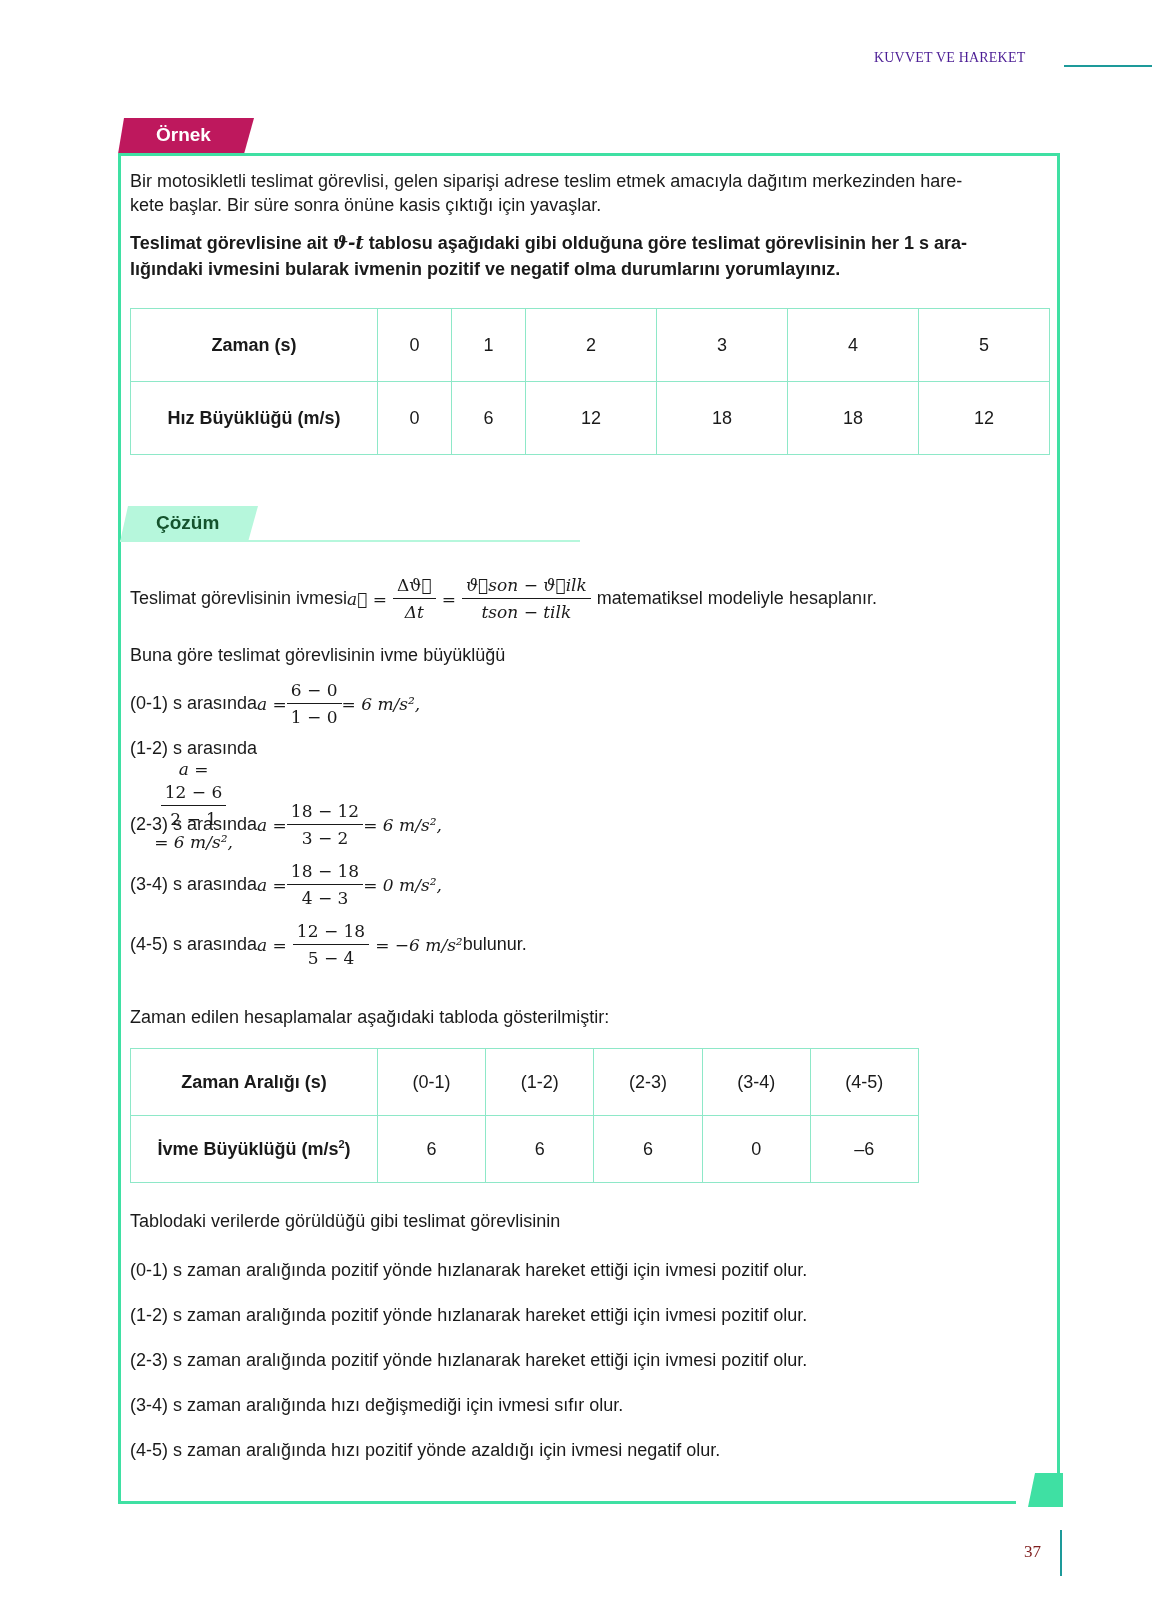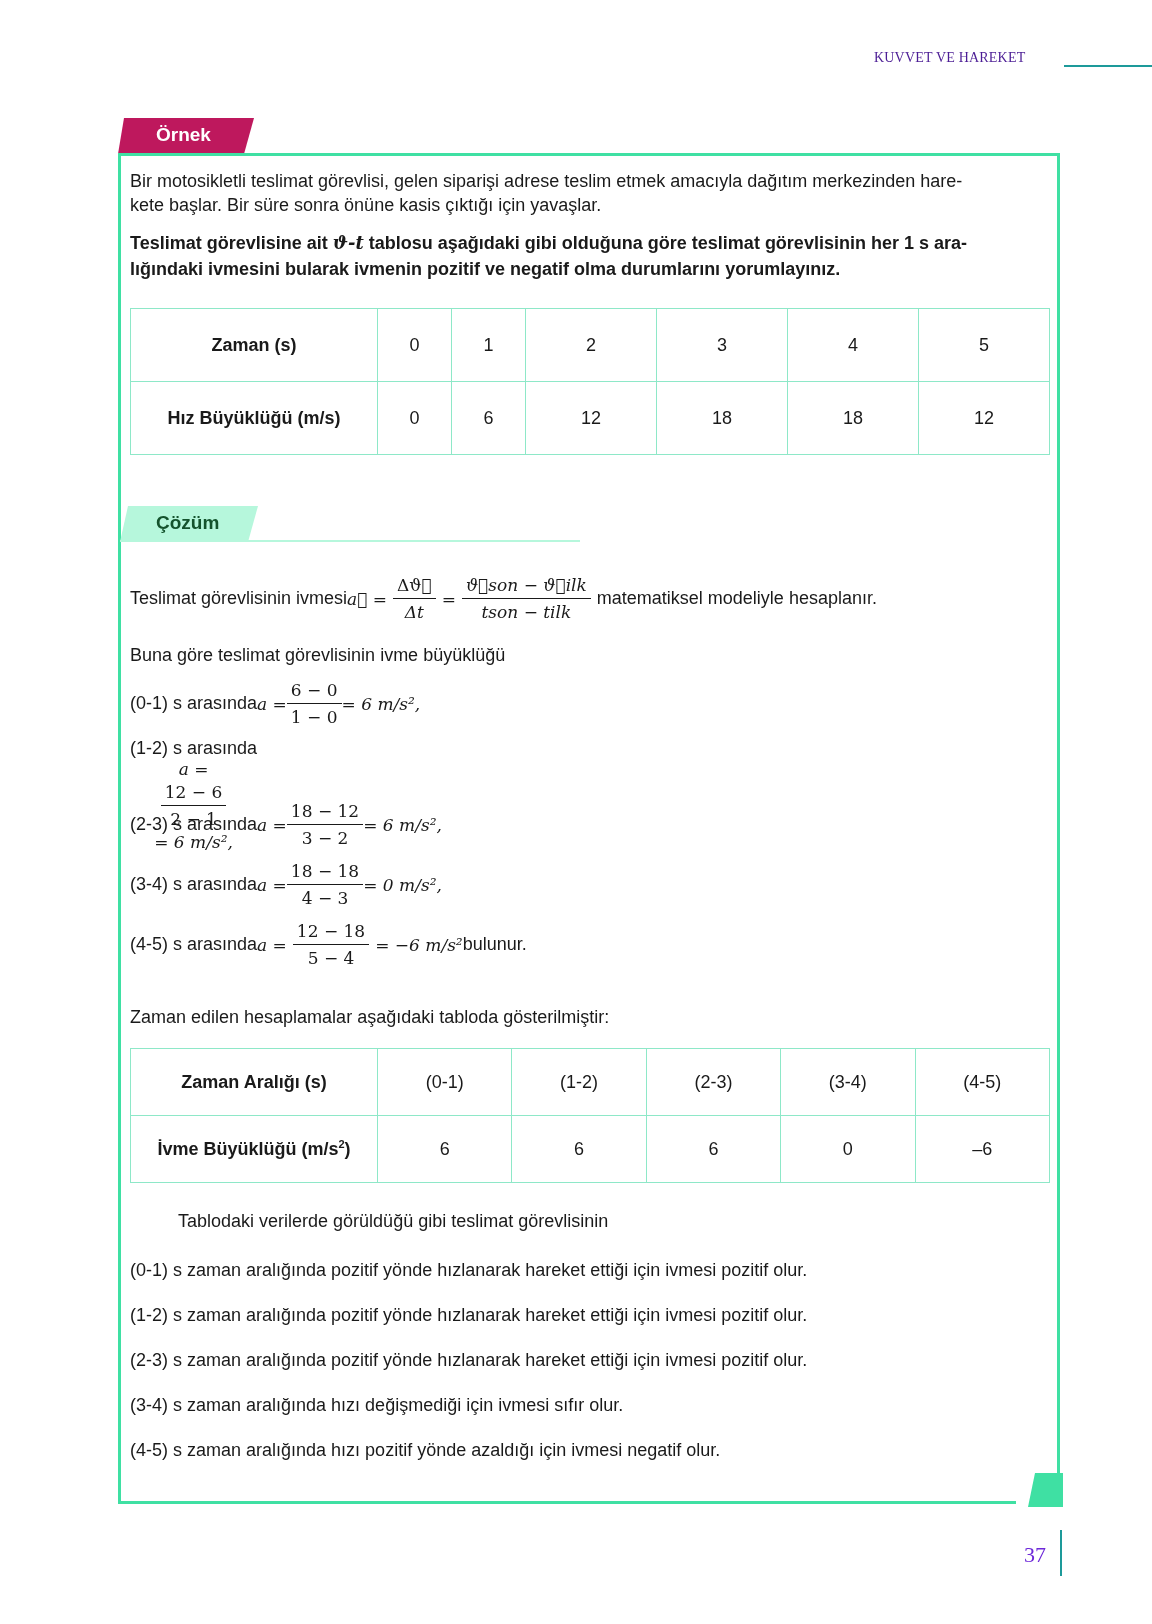--- a/index.html
+++ b/index.html
@@ -32,21 +32,21 @@
   .tab-cozum span { position: absolute; left: 36px; top: 6px; font-weight: bold; font-size: 19px; color: #14532d; }
   .cozum-rule { position: absolute; left: 120px; top: 540px; width: 460px; height: 2px; background: #b6f7dc; }
 
   .frac { display: inline-block; vertical-align: middle; text-align: center; font-family: "DejaVu Serif", serif; font-size: 17px; }
   .frac .num { display: block; padding: 0 4px; border-bottom: 1.5px solid #1a1a1a; line-height: 26px; }
   .frac .den { display: block; padding: 0 4px; line-height: 26px; }
   .mrow { position: absolute; left: 130px; font-size: 18px; white-space: nowrap; display: flex; align-items: center; }
   .math { font-family: "DejaVu Serif", serif; font-size: 17px; }
   .math i { font-style: italic; }
 
-  .page-num { position: absolute; left: 1024px; top: 1542px; font-family: "Liberation Serif", serif; font-size: 22px; color: #6d28d9; }
+  .page-num { position: absolute; left: 1024px; top: 1542px; font-family: "Liberation Serif", serif; font-size: 17px; color: #7f1d1d; }
   .page-rule { position: absolute; left: 1060px; top: 1530px; width: 2px; height: 46px; background: #1d9a9a; }
 </style>
 </head>
 <body>
 
 <div class="header-title">KUVVET VE HAREKET</div>
 <div class="header-rule"></div>
 
 <div class="tab-ornek">
   <span>Örnek</span>
@@ -150,42 +150,42 @@
   <span class="frac" style="margin:0 6px;">
       <span class="num">12 − 18</span>
       <span class="den">5 − 4</span>
     </span>
   <span class="math" style="font-style:italic;">= −6 m/s²</span>
   <span> bulunur.</span>
 </div>
 
 <div class="txt" style="top:1004px;">Zaman edilen hesaplamalar aşağıdaki tabloda gösterilmiştir:</div>
 
-<table class="data" style="left:130px; top:1048px; width:920px;">
+<table class="data" style="left:130px; top:1048px; width:789px;">
   <tbody>
       <tr style="height:67px;">
     <td class="head" style="width:244px;">Zaman Aralığı (s)</td>
     <td>(0-1)</td>
     <td>(1-2)</td>
     <td>(2-3)</td>
     <td>(3-4)</td>
     <td>(4-5)</td>
   </tr>
   <tr style="height:67px;">
     <td class="head"><span>İvme Büyüklüğü (m/s</span><sup style="font-size:11px;">2</sup><span>)</span></td>
     <td>6</td>
     <td>6</td>
     <td>6</td>
     <td>0</td>
     <td>–6</td>
   </tr>
 </tbody>
   </table>
 
-<div class="txt" style="top:1208px;margin-left:48px;">Tablodaki verilerde görüldüğü gibi teslimat görevlisinin</div>
+<div class="txt" style="top:1208px;">Tablodaki verilerde görüldüğü gibi teslimat görevlisinin</div>
 <div class="txt" style="top:1257px;">(0-1) s zaman aralığında pozitif yönde hızlanarak hareket ettiği için ivmesi pozitif olur.</div>
 <div class="txt" style="top:1302px;">(1-2) s zaman aralığında pozitif yönde hızlanarak hareket ettiği için ivmesi pozitif olur.</div>
 <div class="txt" style="top:1347px;">(2-3) s zaman aralığında pozitif yönde hızlanarak hareket ettiği için ivmesi pozitif olur.</div>
 <div class="txt" style="top:1392px;">(3-4) s zaman aralığında hızı değişmediği için ivmesi sıfır olur.</div>
 <div class="txt" style="top:1437px;">(4-5) s zaman aralığında hızı pozitif yönde azaldığı için ivmesi negatif olur.</div>
 
 <div class="page-num">37</div>
 <div class="page-rule"></div>
 
 </body></html>

